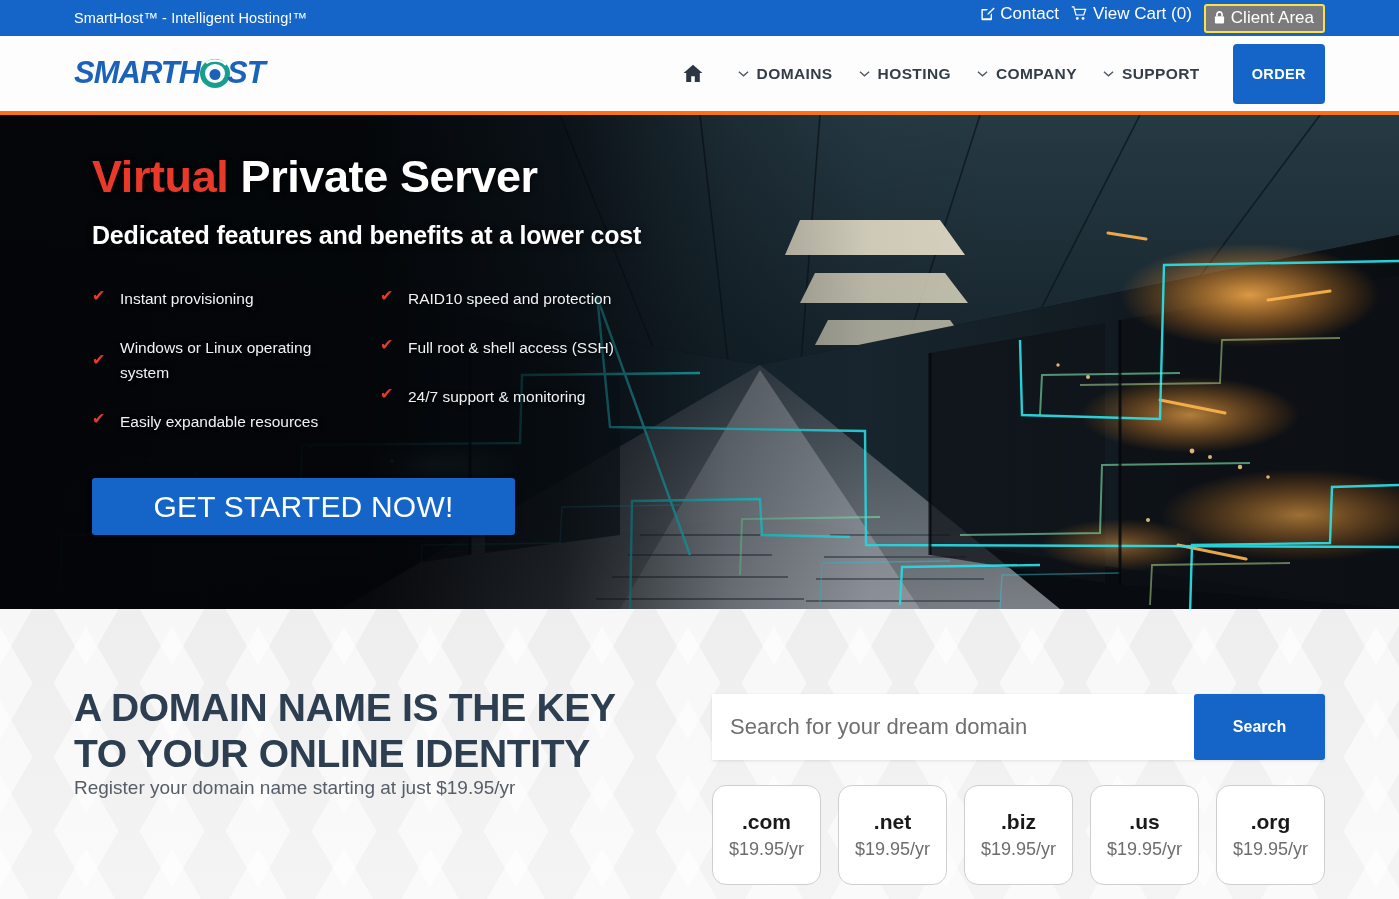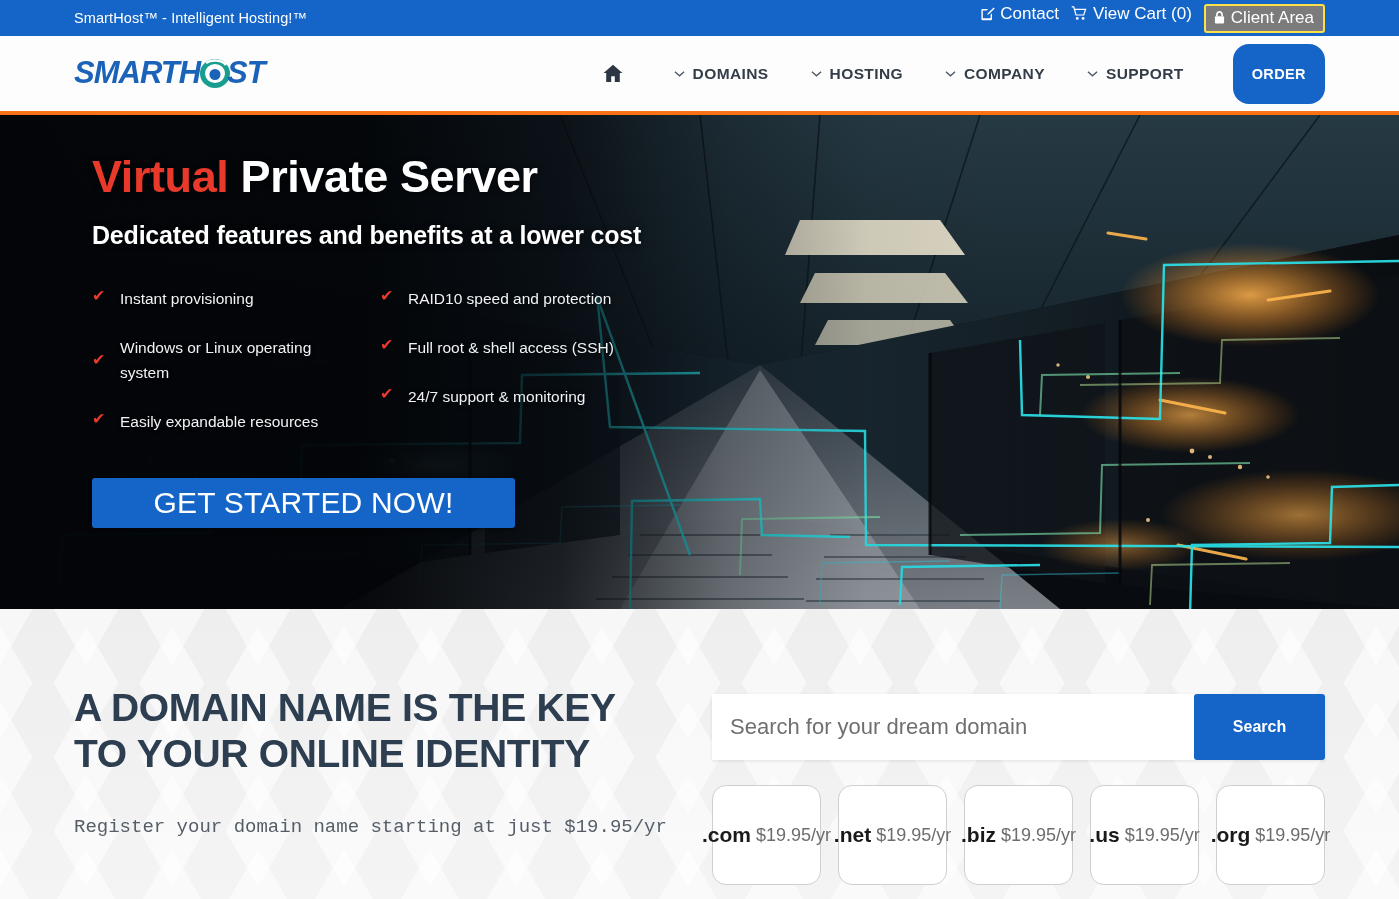--- a/index.html
+++ b/index.html
@@ -68,21 +68,21 @@
     align-items: center;
     cursor: pointer;
     user-select: none;
   }
   .logo svg { display: block; }
 
   .nav {
     margin-left: auto;
     display: flex;
     align-items: center;
-    gap: 16px;
+    gap: 0px;
   }
   .nav-home {
     padding: 0 22px 0 10px;
     cursor: pointer;
     display: flex;
     align-items: center;
   }
   .nav-item {
     display: flex;
     align-items: center;
@@ -97,21 +97,21 @@
   }
   .chev { color: #4c5763; }
   .order-btn {
     margin-left: 20px;
     background: #1565c8;
     color: #fff;
     font-size: 14.5px;
     font-weight: bold;
     letter-spacing: 0.4px;
     border: none;
-    border-radius: 16px;
+    border-radius: 4px;
     padding: 22px 19px;
     cursor: pointer;
     font-family: "Liberation Sans", sans-serif;
   }
 
   
   .hero {
     position: relative;
     height: 494px;
     overflow: hidden;
@@ -174,21 +174,21 @@
   .feature .ftext {
     color: #f0f2f4;
     font-size: 15.5px;
     line-height: 25px;
     text-shadow: 0 1px 4px rgba(0,0,0,.7);
   }
   .feature.two-line { align-items: center; }
   .cta-btn {
     margin-top: 20px;
     width: 423px;
-    height: 50px;
+    height: 57px;
     background: #1565c8;
     color: #fff;
     border: none;
     border-radius: 3px;
     font-size: 30px;
     letter-spacing: 0.2px;
     cursor: pointer;
     font-family: "Liberation Sans", sans-serif;
     box-shadow: 0 2px 5px rgba(0,0,0,.45);
   }
@@ -217,24 +217,22 @@
   }
   .domain-left { width: 635px; }
   .domain-head {
     font-size: 39px;
     font-weight: bold;
     color: #2d3e50;
     line-height: 1.18;
     letter-spacing: -0.3px;
   }
   .domain-note {
-    margin-top: 39px;
     font-size: 19px;
     color: #555e68;
-    font-family: Liberation Mono, monospace;
   }
   .domain-right { flex: 1; padding-top: 9px; }
   .search-row {
     display: flex;
     height: 66px;
     box-shadow: 0 1px 3px rgba(0,0,0,.10);
   }
   .search-input {
     flex: 1;
     border: none;
@@ -262,21 +260,21 @@
     display: flex;
     gap: 17px;
   }
   .tld-card {
     width: 109px;
     height: 100px;
     background: #ffffff;
     border: 1px solid #cfcfcf;
     border-radius: 14px;
     display: flex;
-    flex-direction: row;
+    flex-direction: column;
     align-items: center;
     justify-content: center;
     gap: 5px;
     cursor: pointer;
   }
   .tld-name {
     font-size: 21px;
     font-weight: bold;
     color: #1a1a1a;
   }

